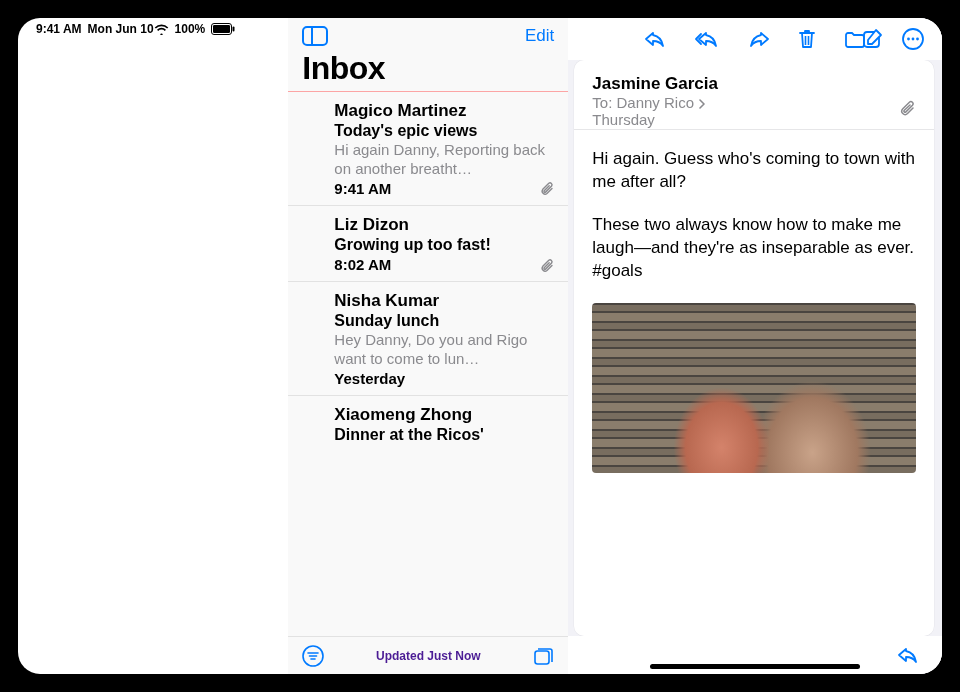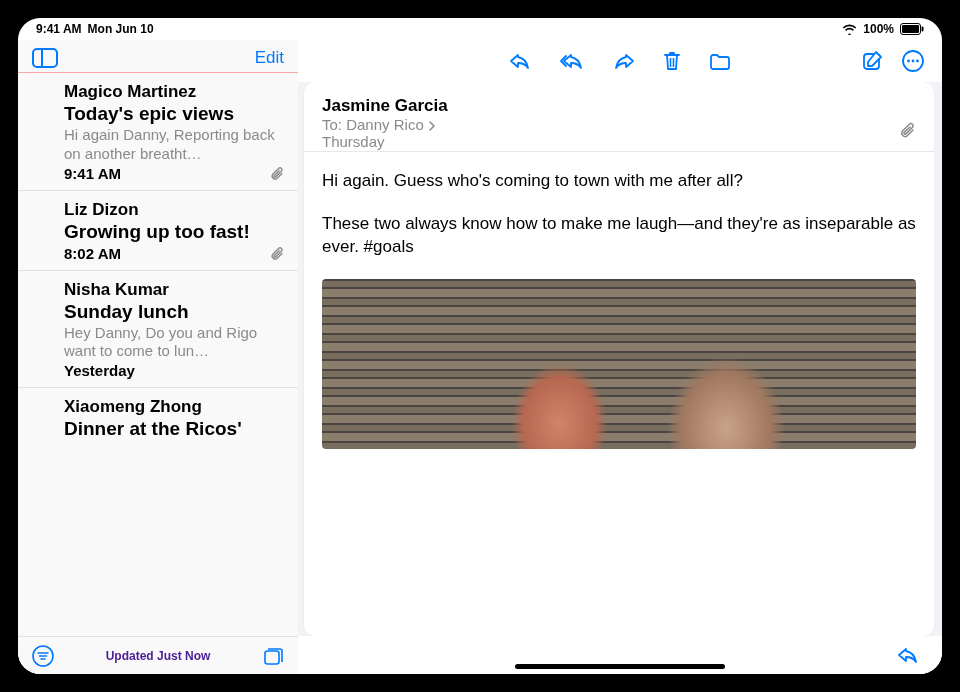--- a/index.html
+++ b/index.html
@@ -26,21 +26,22 @@
       position: relative;
     }
     .screen {
       width: 100%;
       height: 100%;
       background: #fff;
       border-radius: 22px;
       overflow: hidden;
       position: relative;
       display: flex;
-      flex-direction: column;
+      flex-direction: row;
+      gap: 35px;
     }
     .statusbar {
       height: 22px;
       display: flex;
       justify-content: space-between;
       align-items: center;
       padding: 0 18px;
       font-size: 12px;
       font-weight: 600;
       color: #000;
@@ -104,21 +105,21 @@
       border-bottom: 1px solid #e2e2e2;
       position: relative;
     }
     .mail-item .sender {
       font-size: 17px;
       font-weight: 700;
       color: #000;
       line-height: 1.25;
     }
     .mail-item .subject {
-      font-size: 19px;
+      font-size: 16px;
       font-weight: 600;
       color: #000;
       line-height: 1.25;
     }
     .mail-item .preview {
       font-size: 15px;
       color: #8a8a8e;
       line-height: 1.25;
       height: 2.5em;
       overflow: hidden;
@@ -307,20 +308,21 @@
       <div class="sidebar">
         <div class="sidebar-top">
           <span class="icon-btn">
             <svg width="26" height="20" viewBox="0 0 26 20">
                 <rect x="1" y="1" width="24" height="18" rx="4" fill="none" stroke="#007aff" stroke-width="2"></rect>
                 <line x1="10" y1="1" x2="10" y2="19" stroke="#007aff" stroke-width="2"></line>
               </svg>
           </span>
           <span class="edit">Edit</span>
         </div>
+        <h1>Inbox</h1>
 
         <div class="mail-list">
           <div class="mail-item">
             <div class="sender">Magico Martinez</div>
             <div class="subject">Today's epic views</div>
             <div class="preview">Hi again Danny, Reporting back on another breatht…</div>
             <div class="meta">
               <span class="time">9:41 AM</span>
               <span class="clip">
                 <svg width="14" height="16" viewBox="0 0 14 16">

